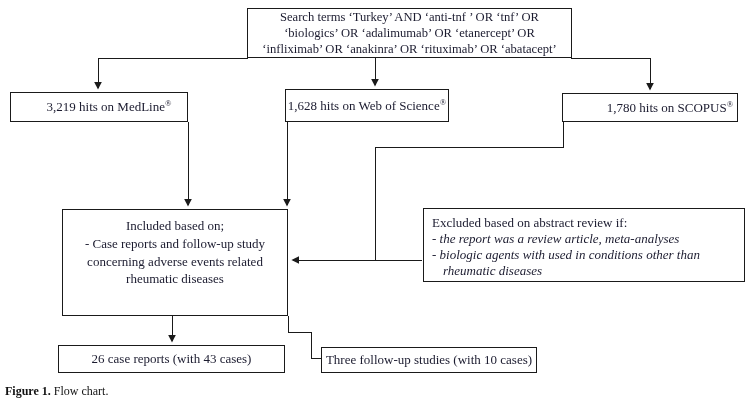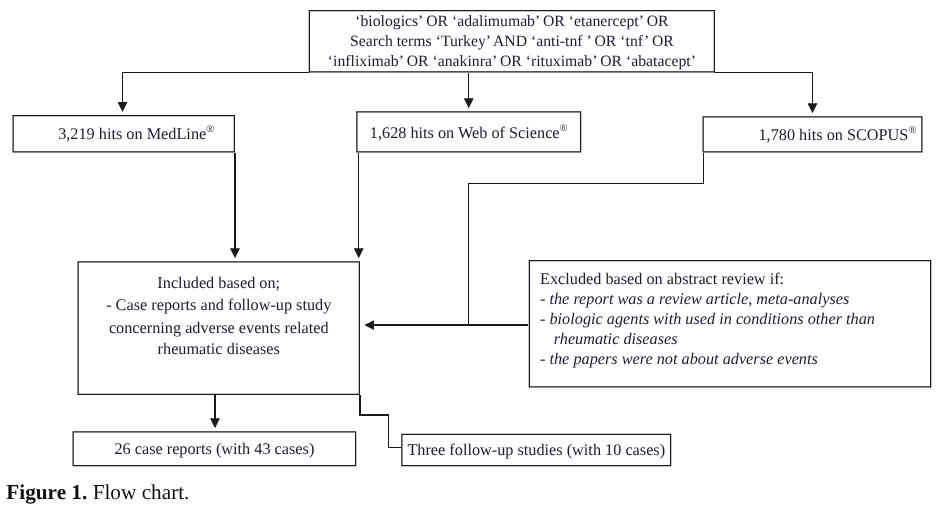--- a/index.html
+++ b/index.html
@@ -26,49 +26,49 @@
     justify-content: center;
   }
   .search-box {
     left: 247px; top: 8px; width: 325px; height: 50px;
     font-size: 12.6px; line-height: 15.8px;
     text-align: center;
     padding-top: 1px;
     white-space: nowrap;
   }
   .medline-box { left: 10px;  top: 92px; width: 178px; height: 30px; padding-left: 20px; }
-  .wos-box     { left: 285px; top: 89px; width: 180px; height: 33px; justify-content: center; }
+  .wos-box     { left: 285px; top: 89px; width: 164px; height: 33px; justify-content: center; }
   .scopus-box  { left: 562px; top: 93px; width: 176px; height: 29px; padding-left: 40px; }
   .included-box {
     left: 62px; top: 209px; width: 226px; height: 107px;
     text-align: center;
     line-height: 17.8px;
     padding-top: 7px;
   }
   .excluded-box {
-    left: 423px; top: 208px; width: 322px; height: 102px;
+    left: 423px; top: 208px; width: 322px; height: 74px;
     line-height: 16px;
     padding: 6px 6px 0 8px;
   }
   .excluded-box .hang {
     padding-left: 11px;
     text-indent: -11px;
     font-style: italic;
   }
   .case-box    { left: 58px;  top: 345px; width: 227px; height: 28px; }
   .followup-box{ left: 321px; top: 347px; width: 216px; height: 26px; }
   .reg {
     font-size: 8.5px;
     vertical-align: super;
     line-height: 0;
   }
   .caption {
     position: absolute;
     left: 5px; top: 384px;
-    font-size: 17px;
+    font-size: 12px;
     color: #111111;
   }
   .caption .bold { font-weight: bold; }
   .connectors {
     position: absolute;
     left: 0; top: 0;
     pointer-events: none;
   }
   .connectors path {
     stroke: #1a1a1a;
@@ -93,22 +93,22 @@
     <path d="M571,58 L650,58 L650,89" marker-end="url(#arrow)"></path>
     <path d="M188,122 L188,205" marker-end="url(#arrow)"></path>
     <path d="M287,122 L287,205" marker-end="url(#arrow)"></path>
     <path d="M563,122 L563,147 L375,147 L375,260"></path>
     <path d="M422,260 L293,260" marker-end="url(#arrow)"></path>
     <path d="M172,316 L172,341" marker-end="url(#arrow)"></path>
     <path d="M288,316 L288,332 L311,332 L311,358 L331,358" marker-end="url(#arrow)"></path>
   </svg>
 
   <div class="box search-box">
+    <div>Search terms ‘Turkey’ AND ‘anti-tnf ’ OR ‘tnf’ OR</div>
     <div>‘biologics’ OR ‘adalimumab’ OR ‘etanercept’ OR</div>
-    <div>Search terms ‘Turkey’ AND ‘anti-tnf ’ OR ‘tnf’ OR</div>
     <div>‘infliximab’ OR ‘anakinra’ OR ‘rituximab’ OR ‘abatacept’</div>
   </div>
 
   <div class="box medline-box vcenter">
     <span><span>3,219 hits on MedLine</span><span class="reg">®</span></span>
   </div>
 
   <div class="box wos-box vcenter">
     <span><span>1,628 hits on Web of Science</span><span class="reg">®</span></span>
   </div>
@@ -121,21 +121,20 @@
     <div>Included based on;</div>
     <div>- Case reports and follow-up study</div>
     <div>concerning adverse events related</div>
     <div>rheumatic diseases</div>
   </div>
 
   <div class="box excluded-box">
     <div>Excluded based on abstract review if:</div>
     <div class="hang">- the report was a review article, meta-analyses</div>
     <div class="hang">- biologic agents with used in conditions other than rheumatic diseases</div>
-    <div class="hang">- the papers were not about adverse events</div>
   </div>
 
   <div class="box case-box vcenter">
     <span>26 case reports (with 43 cases)</span>
   </div>
 
   <div class="box followup-box vcenter">
     <span>Three follow-up studies (with 10 cases)</span>
   </div>
 

